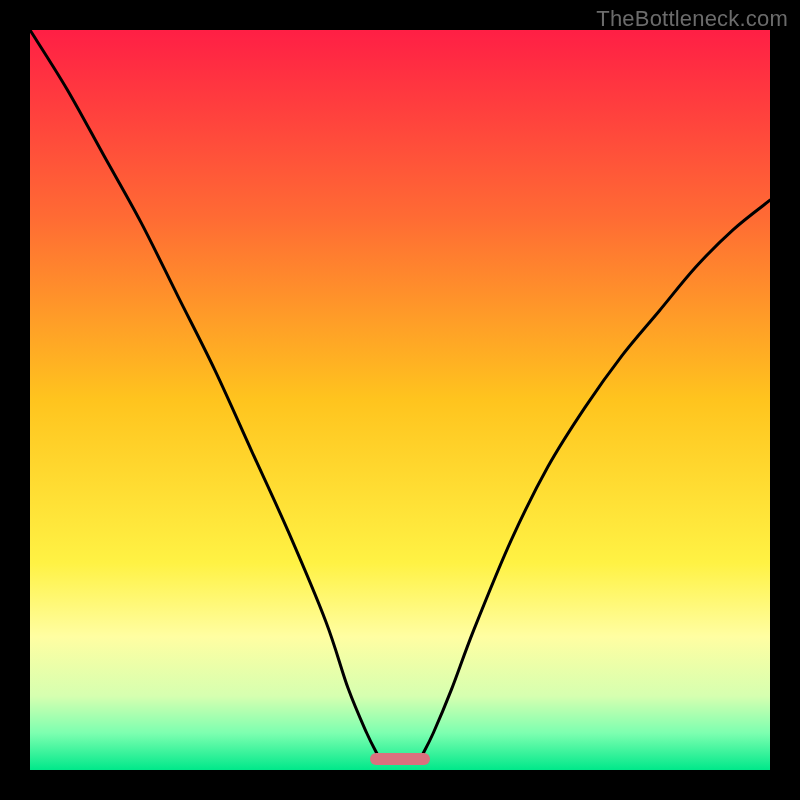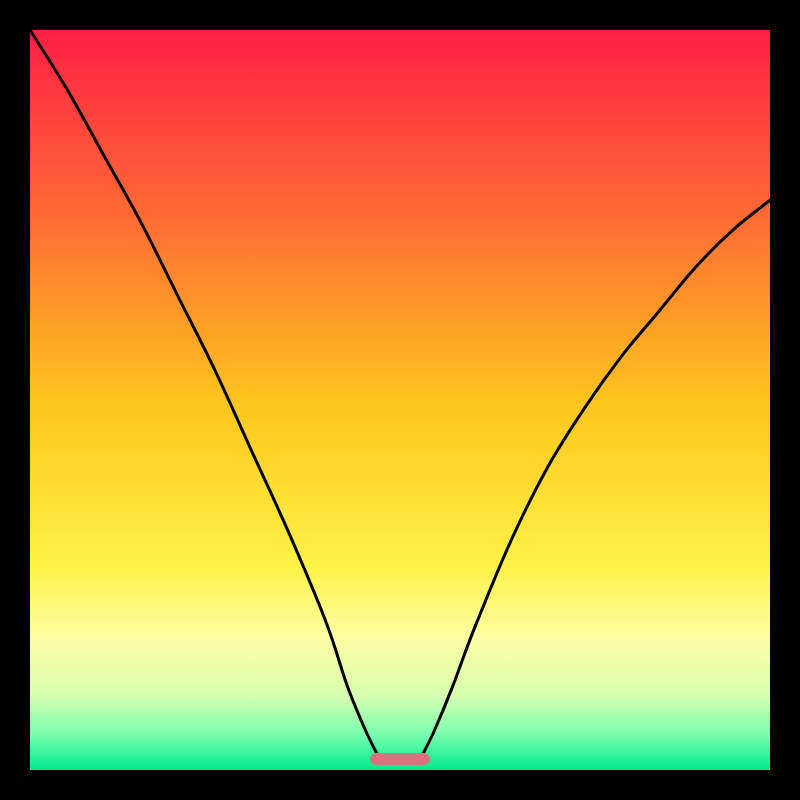--- a/index.html
+++ b/index.html
@@ -55,20 +55,21 @@
     height: 12px;
     border-radius: 6px;
     background: #d9717e;
   }
 </style>
 </head>
 <body>
 
 <div class="frame">
 
+  <div class="watermark">TheBottleneck.com</div>
 
   <div class="plot-area">
 
     <svg class="gradient" viewBox="0 0 740 740" preserveAspectRatio="none">
       <defs>
         <linearGradient id="bg-grad" x1="0" y1="0" x2="0" y2="1">
             <stop offset="0%" stop-color="#ff1f45"></stop>
             <stop offset="25%" stop-color="#ff6a34"></stop>
             <stop offset="50%" stop-color="#ffc41e"></stop>
             <stop offset="72%" stop-color="#fff244"></stop>

